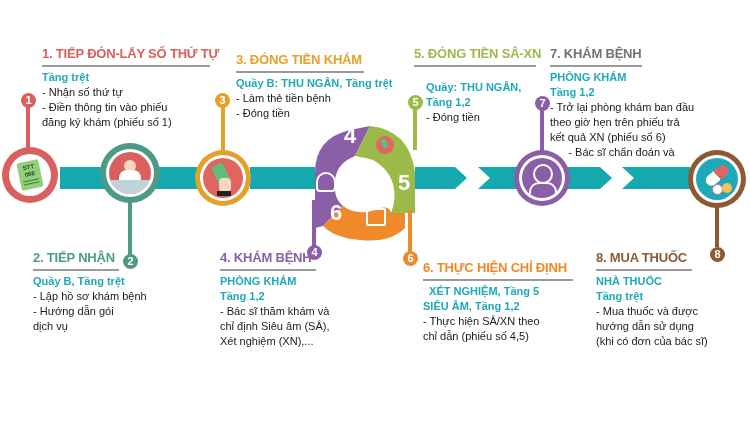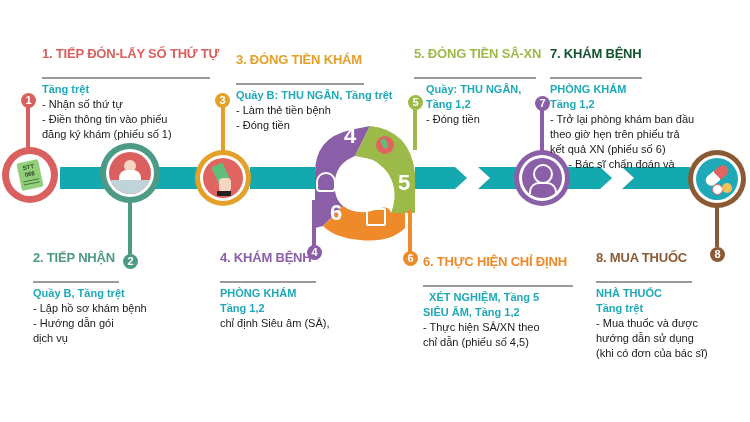--- a/index.html
+++ b/index.html
@@ -1,18 +1,18 @@
 <!DOCTYPE html>
 <html><head>
 <meta charset="utf-8">
 <style>
   html,body{margin:0;padding:0;background:#ffffff;}
   body{width:750px;height:422px;position:relative;overflow:hidden;font-family:"Liberation Sans","DejaVu Sans",sans-serif;}
   .abs{position:absolute;}
-  .title{font-weight:bold;font-size:13px;white-space:nowrap;padding-bottom:16px;border-bottom:2px solid #9a9a9a;letter-spacing:-0.2px;}
+  .title{font-weight:bold;font-size:13px;white-space:nowrap;padding-bottom:4px;border-bottom:2px solid #9a9a9a;letter-spacing:-0.2px;}
   .sub{font-weight:bold;font-size:11px;color:#1fa9b8;line-height:15px;white-space:nowrap;}
   .body{font-weight:normal;font-size:11px;color:#1a1a1a;line-height:15px;white-space:nowrap;}
   .stem{position:absolute;width:4px;}
   .badge{position:absolute;width:15px;height:15px;border-radius:50%;color:#fff;font-weight:bold;font-size:11px;text-align:center;line-height:15px;}
   .node{position:absolute;border-radius:50%;}
   .inner{position:absolute;border-radius:50%;background:#fff;}
   .core{position:absolute;border-radius:50%;}
 </style>
 </head>
 <body>
@@ -116,58 +116,60 @@
 </div>
 <div class="abs" style="left:366px;top:208px;width:16px;height:14px;border:2px solid #fff;border-radius:2px"></div>
 
 <div>
   <div class="stem" style="left:312px;top:200px;height:52px;background:#8b5ea8"></div>
   <div class="badge" style="left:307px;top:245px;background:#8b5ea8">4</div>
   <div class="abs" style="left:208px;top:250px;margin-left:12px;">
     <div class="title" style="color:#8b5ea8;width:96px">4. KHÁM BỆNH</div>
     <div class="sub" style="margin-top:3px">PHÒNG KHÁM</div>
     <div class="sub">Tầng 1,2</div>
+    <div class="body">- Bác sĩ thăm khám và</div>
     <div class="body">chỉ định Siêu âm (SÂ),</div>
+    <div class="body">Xét nghiệm (XN),...</div>
   </div>
 </div>
 
 <div>
   <div class="stem" style="left:413px;top:104px;height:46px;background:#9cba4a"></div>
   <div class="badge" style="left:408px;top:95px;background:#9cba4a">5</div>
   <div class="abs" style="left:414px;top:46px;">
     <div class="title" style="color:#9cba4a;width:122px">5. ĐÓNG TIỀN SÂ-XN</div>
-    <div class="sub" style="margin-top:3px;margin-left:12px">Quầy: THU NGÂN,</div>
+    <div class="sub" style="margin-top:13px;margin-left:12px">Quầy: THU NGÂN,</div>
     <div class="sub" style="margin-left:12px">Tầng 1,2</div>
     <div class="body" style="margin-left:12px">- Đóng tiền</div>
   </div>
 </div>
 
 <div>
   <div class="stem" style="left:408px;top:210px;height:44px;background:#ef8a2a"></div>
   <div class="badge" style="left:403px;top:251px;background:#ef8a2a">6</div>
-  <div class="abs" style="left:423px;top:254px;">
+  <div class="abs" style="left:423px;top:260px;">
     <div class="title" style="color:#ef8a2a;width:150px">6. THỰC HIỆN CHỈ ĐỊNH</div>
     <div class="sub" style="margin-top:3px;white-space:pre">  XÉT NGHIỆM, Tầng 5</div>
     <div class="sub">SIÊU ÂM, Tầng 1,2</div>
     <div class="body">- Thực hiện SÂ/XN theo</div>
     <div class="body">chỉ dẫn (phiếu số 4,5)</div>
   </div>
 </div>
 
 <div>
   <div class="stem" style="left:540px;top:106px;height:48px;background:#8b5ea8"></div>
   <div class="badge" style="left:535px;top:96px;background:#8b5ea8">7</div>
   <div class="node" style="left:514px;top:150px;width:56px;height:56px;background:#8b5ea8">
     <div class="inner" style="left:5px;top:5px;width:46px;height:46px;"></div>
     <div class="core" style="left:8px;top:8px;width:40px;height:40px;background:#8b5ea8;"></div>
     <div style="position:absolute;left:19px;top:14px;width:16px;height:16px;border-radius:50%;border:2px solid #fff"></div>
     <div style="position:absolute;left:15px;top:32px;width:24px;height:10px;border-radius:10px 10px 0 0;border:2px solid #fff;border-bottom:none"></div>
   </div>
   <div class="abs" style="left:550px;top:46px;">
-    <div class="title" style="color:#14532d;width:92px">7. KHÁM BỆNH</div>
+    <div class="title" style="color:#737373;width:92px">7. KHÁM BỆNH</div>
     <div class="sub" style="margin-top:3px">PHÒNG KHÁM</div>
     <div class="sub">Tầng 1,2</div>
     <div class="body">- Trở lại phòng khám ban đầu</div>
     <div class="body">theo giờ hẹn trên phiếu trả</div>
     <div class="body">kết quả XN (phiếu số 6)</div>
     <div class="body" style="white-space:pre">      - Bác sĩ chẩn đoán và</div>
   </div>
 </div>
 
 <div>

